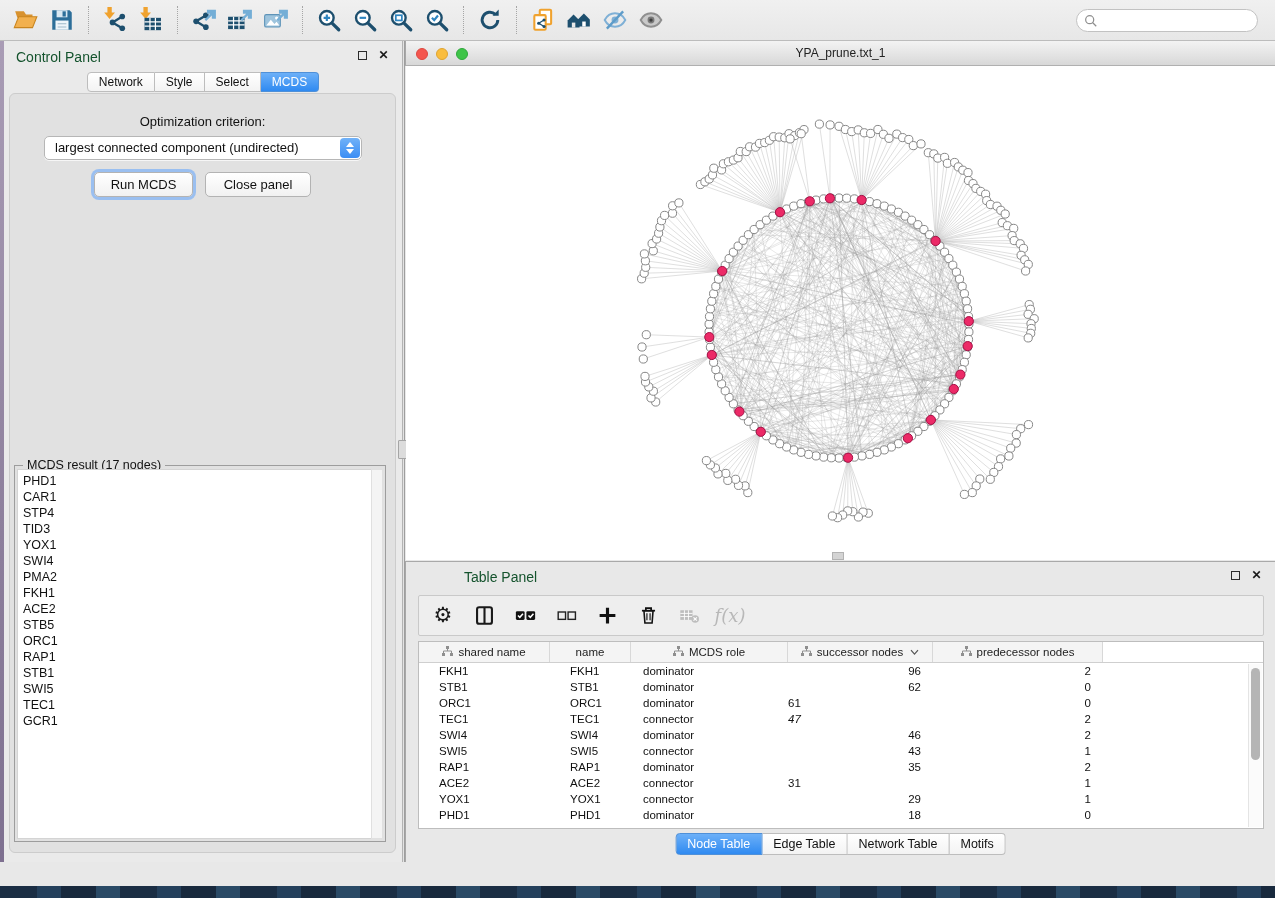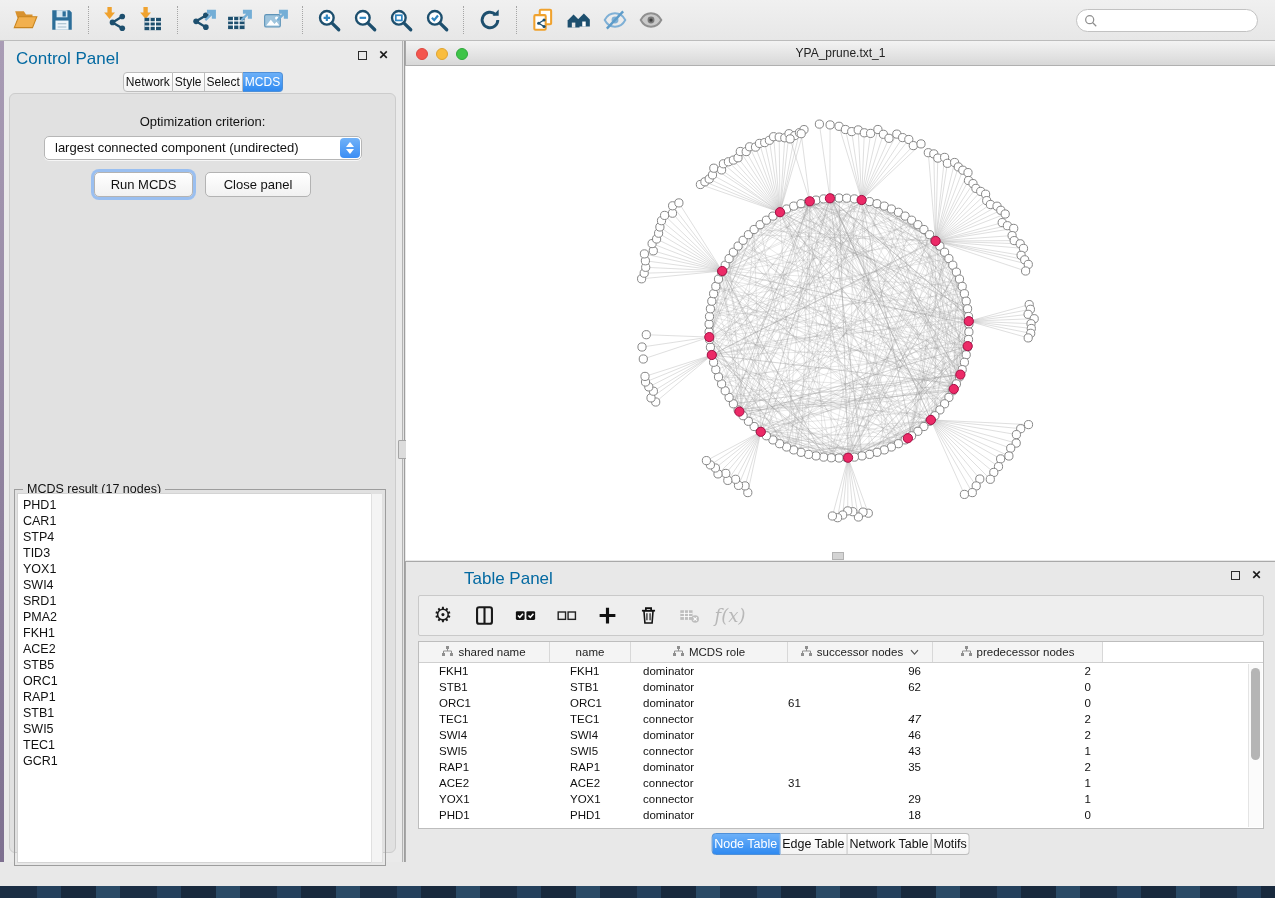--- a/index.html
+++ b/index.html
@@ -19,44 +19,44 @@
                 font-family:"Liberation Sans",sans-serif;}
 
   
   .left-strip{position:absolute;left:0;top:41px;width:4px;height:821px;
               background:linear-gradient(180deg,#a99cb5,#8d7f9c 60%,#7e7090);}
   .bottom-strip{position:absolute;left:0;top:886px;width:1275px;height:12px;
               background:repeating-linear-gradient(90deg,#1b2e44 0 37px,#24405c 37px 61px,#18293d 61px 96px,#2a4a66 96px 120px);}
 
   
   .cp{position:absolute;left:4px;top:41px;width:398px;height:821px;background:#eaeaea;}
-  .panel-title{position:absolute;left:12px;top:8px;font-size:17px;color:#0369a1;}
+  .panel-title{position:absolute;left:12px;top:8px;font-size:14px;color:#14532d;}
   .wb{position:absolute;top:9px;width:11px;height:11px;display:flex;align-items:center;justify-content:center;}
   .wb-float{width:9px;height:9px;border:1.6px solid #2c2c2c;background:transparent;display:inline-block;}
   .wb-close{font-size:12px;font-weight:bold;color:#1a1a1a;line-height:11px;}
   .cp-tabs{position:absolute;left:0;top:31px;width:100%;display:flex;justify-content:center;}
-  .tab{height:20px;line-height:18px;padding:0 2px;font-size:12px;background:linear-gradient(#ffffff,#f3f3f3);
+  .tab{height:20px;line-height:18px;padding:0 11px;font-size:12px;background:linear-gradient(#ffffff,#f3f3f3);
        border:1px solid #bdbdbd;border-left:none;color:#111;white-space:nowrap;}
   .tab:first-child{border-left:1px solid #bdbdbd;border-radius:4px 0 0 4px;}
   .tab:last-child{border-radius:0 4px 4px 0;text-align:center;}
   .tab.selected{background:linear-gradient(#6cb0f8,#2f8af1);color:#fff;border-color:#4f90d8;}
   .cp-sub{position:absolute;left:5px;top:52px;width:387px;height:760px;background:#e1e1e1;
           border:1px solid #cccccc;border-radius:6px;}
   .opt-label{position:absolute;left:0;top:20px;width:100%;text-align:center;font-size:13px;}
   .dropdown{position:absolute;left:34px;top:42px;width:318px;height:24px;background:#fff;border:1px solid #b6b6b6;
             border-radius:5px;font-size:13px;line-height:22px;padding-left:10px;box-shadow:0 1px 0 rgba(255,255,255,.7);}
   .dd-stepper{position:absolute;right:1px;top:1px;width:20px;height:20px;border-radius:4px;
               background:linear-gradient(#71b2f8,#3a8df4);display:flex;flex-direction:column;align-items:center;justify-content:center;gap:2px;}
   .dd-up{width:0;height:0;border-left:4px solid transparent;border-right:4px solid transparent;border-bottom:5px solid #fff;}
   .dd-down{width:0;height:0;border-left:4px solid transparent;border-right:4px solid transparent;border-top:5px solid #fff;}
   .btn{position:absolute;top:78px;height:25px;background:linear-gradient(#ffffff,#f1f1f1);border:1px solid #b3b3b3;
        border-radius:5px;font-size:13px;text-align:center;line-height:23px;}
   .btn-run{left:84px;width:99px;box-shadow:0 0 0 3px rgba(106,168,250,.6);}
   .btn-close{left:195px;width:106px;}
-  .fieldset{position:absolute;left:10px;top:448px;width:372px;height:377px;border:1px solid #9d9d9d;}
+  .fieldset{position:absolute;left:10px;top:424px;width:372px;height:377px;border:1px solid #9d9d9d;}
   .legend{position:absolute;left:8px;top:-8px;background:#e1e1e1;padding:0 4px;font-size:12.5px;}
   .mcds-list{position:absolute;left:2px;top:3px;right:2px;bottom:2px;background:#fff;border:1px solid #d4d4d4;
              overflow:hidden;padding:3px 0 0 5px;}
   .mcds-item{font-size:12.5px;line-height:16px;}
   .mcds-scroll{position:absolute;right:2px;top:3px;width:12px;bottom:2px;background:#f4f4f4;border:1px solid #e0e0e0;}
 
   
   .vsash{position:absolute;left:402px;top:41px;width:3px;height:821px;background:#e3e3e3;
          border-left:1px solid #b3b3b3;border-right:1px solid #9e9e9e;}
   .vsash-handle{position:absolute;left:398px;top:440px;width:10px;height:19px;background:#dcdcdc;
@@ -288,21 +288,20 @@
 
     <div class="fieldset">
       <div class="legend">MCDS result (17 nodes)</div>
       <div class="mcds-list">
           <div class="mcds-item">PHD1</div>
           <div class="mcds-item">CAR1</div>
           <div class="mcds-item">STP4</div>
           <div class="mcds-item">TID3</div>
           <div class="mcds-item">YOX1</div>
           <div class="mcds-item">SWI4</div>
-          <div class="mcds-item">SRD1</div>
           <div class="mcds-item">PMA2</div>
           <div class="mcds-item">FKH1</div>
           <div class="mcds-item">ACE2</div>
           <div class="mcds-item">STB5</div>
           <div class="mcds-item">ORC1</div>
           <div class="mcds-item">RAP1</div>
           <div class="mcds-item">STB1</div>
           <div class="mcds-item">SWI5</div>
           <div class="mcds-item">TEC1</div>
           <div class="mcds-item">GCR1</div>
@@ -1331,21 +1330,21 @@
             <div class="td" style="width: 131px; text-align: left; padding: 0px 0px 0px 20px;">ORC1</div>
             <div class="td" style="width: 81px; text-align: left; padding: 0px 0px 0px 20px;">ORC1</div>
             <div class="td" style="width: 157px; text-align: left; padding: 0px 0px 0px 12px;">dominator</div>
             <div class="td" style="width: 145px; padding: 0px 12px 0px 0px;">61</div>
             <div class="td" style="width: 170px; text-align: right; padding: 0px 12px 0px 0px;">0</div>
           </div>
           <div class="tr">
             <div class="td" style="width: 131px; text-align: left; padding: 0px 0px 0px 20px;">TEC1</div>
             <div class="td" style="width: 81px; text-align: left; padding: 0px 0px 0px 20px;">TEC1</div>
             <div class="td" style="width: 157px; text-align: left; padding: 0px 0px 0px 12px;">connector</div>
-            <div class="td" style="width: 145px; text-align: right; padding: 0px 12px 0px 0px; font-style: italic;">47</div>
+            <div class="td" style="width: 145px; padding: 0px 12px 0px 0px; font-style: italic;">47</div>
             <div class="td" style="width: 170px; text-align: right; padding: 0px 12px 0px 0px;">2</div>
           </div>
           <div class="tr">
             <div class="td" style="width: 131px; text-align: left; padding: 0px 0px 0px 20px;">SWI4</div>
             <div class="td" style="width: 81px; text-align: left; padding: 0px 0px 0px 20px;">SWI4</div>
             <div class="td" style="width: 157px; text-align: left; padding: 0px 0px 0px 12px;">dominator</div>
             <div class="td" style="width: 145px; text-align: right; padding: 0px 12px 0px 0px;">46</div>
             <div class="td" style="width: 170px; text-align: right; padding: 0px 12px 0px 0px;">2</div>
           </div>
           <div class="tr">

